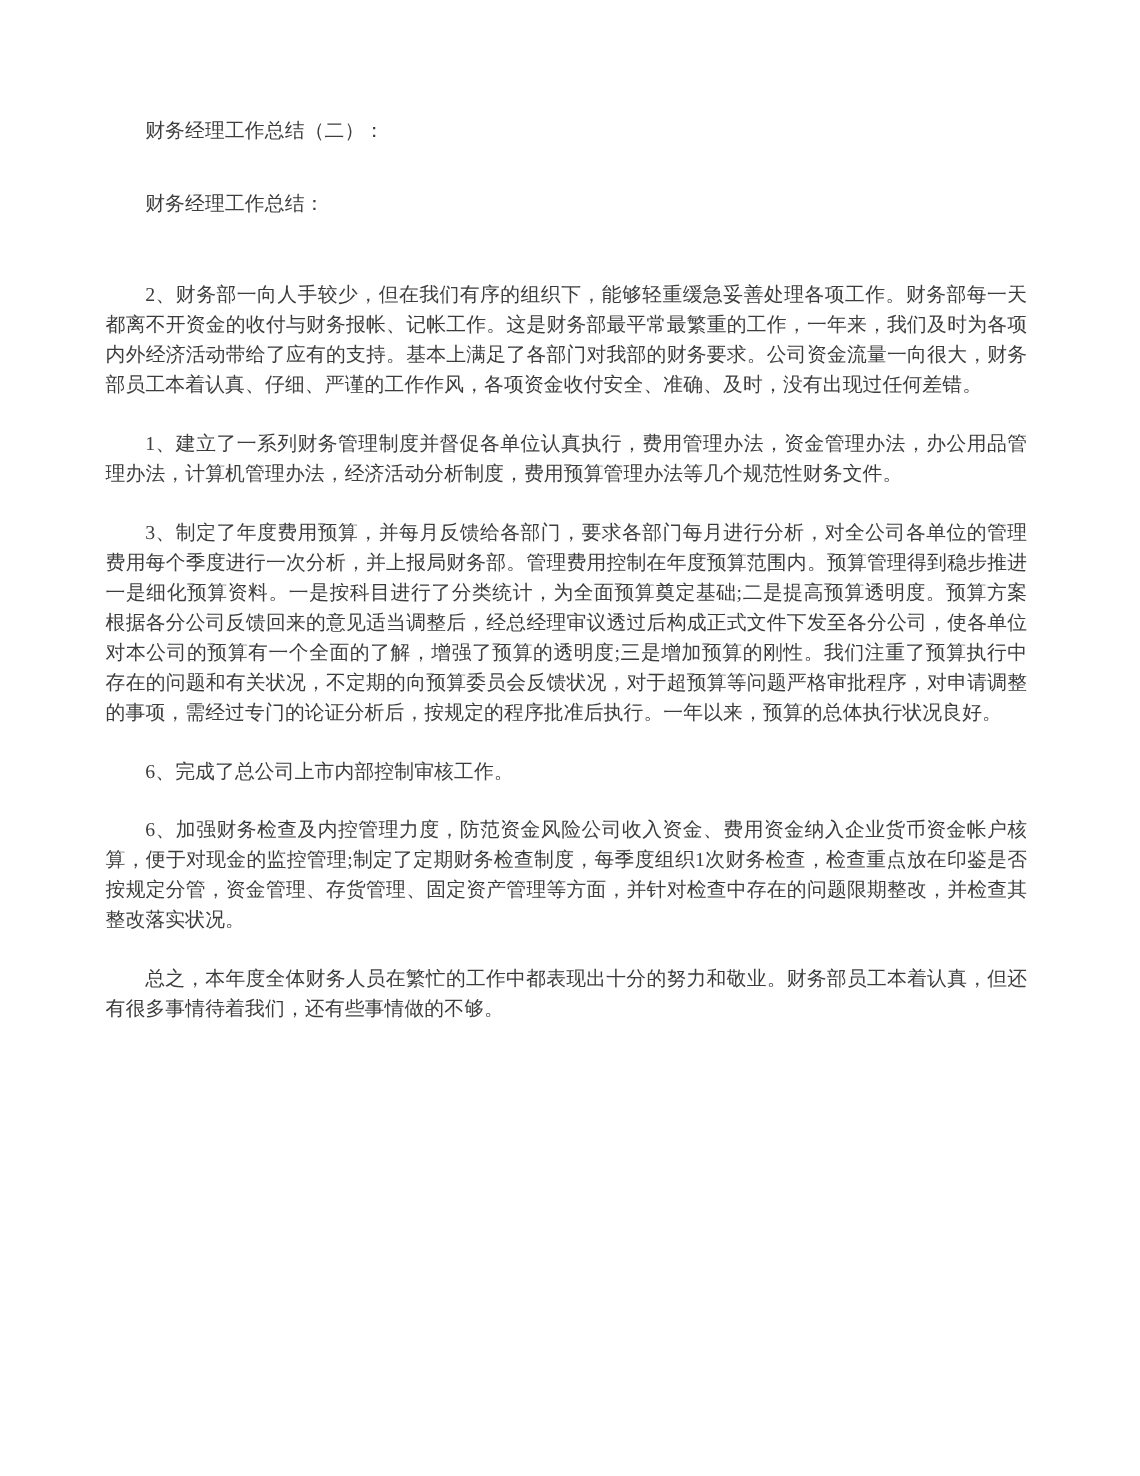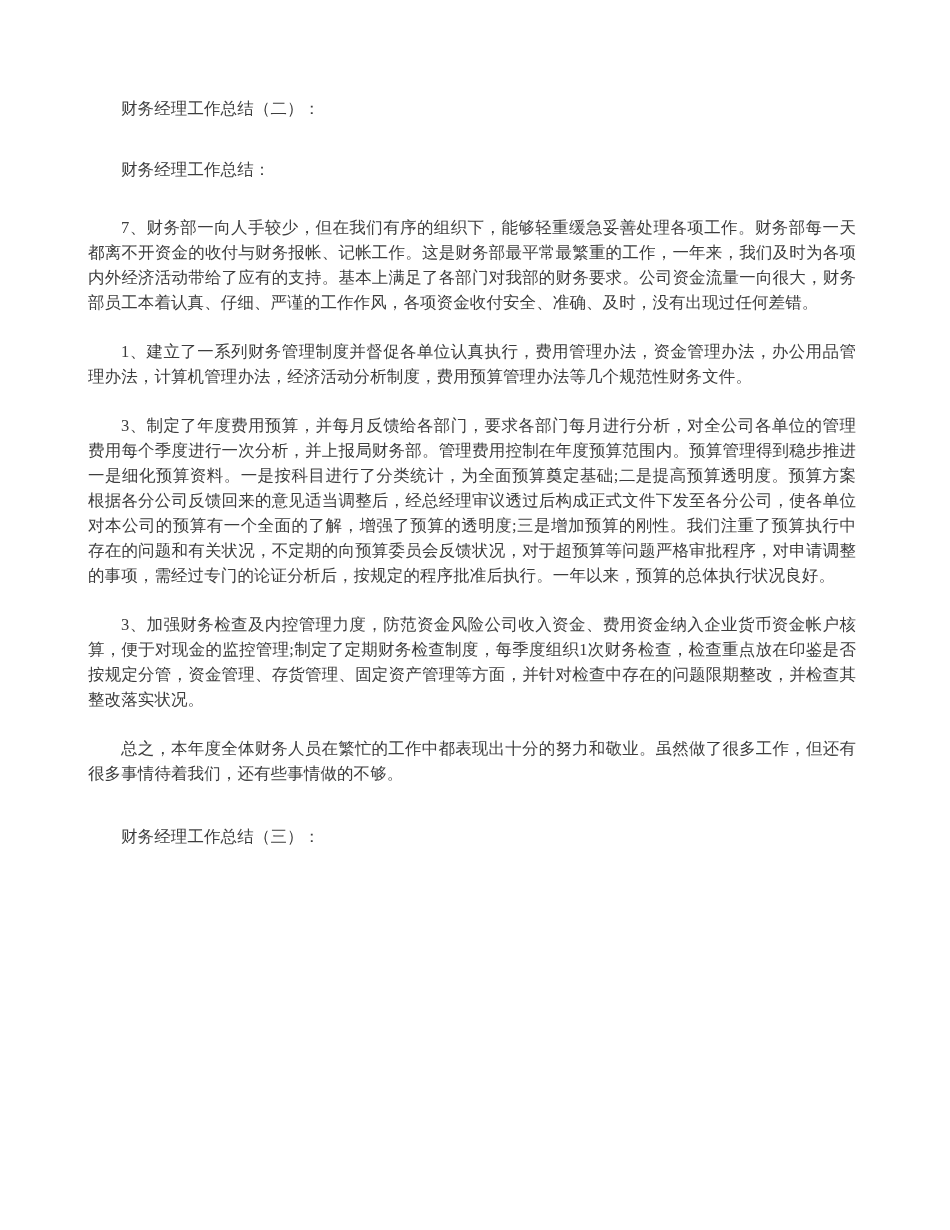--- a/index.html
+++ b/index.html
@@ -39,49 +39,49 @@
     letter-spacing: 0.1px;
     color: #3d3d3d;
     word-break: break-all;
   }
   .para.heading {
     text-indent: 2em;
     margin-bottom: 36px;
   }
   .para.heading-sub {
     text-indent: 2em;
-    margin-bottom: 33px;
+    margin-bottom: 51px;
   }
   .para.tail {
     margin-bottom: 0;
   }
   .spacer-md { height: 14px; }
 </style>
 </head>
 <body>
 
 <div class="page">
   <div class="doc-body">
 
     <p class="para heading">财务经理工作总结（二）：</p>
 
     <p class="para heading-sub">财务经理工作总结：</p>
 
-    <p class="para">7、财务部一向人手较少，但在我们有序的组织下，能够轻重缓急妥善处理各项工作。财务部每一天都离不开资金的收付与财务报帐、记帐工作。这是财务部最平常最繁重的工作，一年来，我们及时为各项内外经济活动带给了应有的支持。基本上满足了各部门对我部的财务要求。公司资金流量一向很大，财务部员工本着认真、仔细、严谨的工作作风，各项资金收付安全、准确、及时，没有出现过任何差错。</p>
+    <p class="para">2、财务部一向人手较少，但在我们有序的组织下，能够轻重缓急妥善处理各项工作。财务部每一天都离不开资金的收付与财务报帐、记帐工作。这是财务部最平常最繁重的工作，一年来，我们及时为各项内外经济活动带给了应有的支持。基本上满足了各部门对我部的财务要求。公司资金流量一向很大，财务部员工本着认真、仔细、严谨的工作作风，各项资金收付安全、准确、及时，没有出现过任何差错。</p>
 
     <p class="para">1、建立了一系列财务管理制度并督促各单位认真执行，费用管理办法，资金管理办法，办公用品管理办法，计算机管理办法，经济活动分析制度，费用预算管理办法等几个规范性财务文件。</p>
 
     <p class="para">3、制定了年度费用预算，并每月反馈给各部门，要求各部门每月进行分析，对全公司各单位的管理费用每个季度进行一次分析，并上报局财务部。管理费用控制在年度预算范围内。预算管理得到稳步推进一是细化预算资料。一是按科目进行了分类统计，为全面预算奠定基础;二是提高预算透明度。预算方案根据各分公司反馈回来的意见适当调整后，经总经理审议透过后构成正式文件下发至各分公司，使各单位对本公司的预算有一个全面的了解，增强了预算的透明度;三是增加预算的刚性。我们注重了预算执行中存在的问题和有关状况，不定期的向预算委员会反馈状况，对于超预算等问题严格审批程序，对申请调整的事项，需经过专门的论证分析后，按规定的程序批准后执行。一年以来，预算的总体执行状况良好。</p>
 
 
 
 
+    <p class="para">6、完成了总公司上市内部控制审核工作。</p>
 
-    <p class="para">3、加强财务检查及内控管理力度，防范资金风险公司收入资金、费用资金纳入企业货币资金帐户核算，便于对现金的监控管理;制定了定期财务检查制度，每季度组织1次财务检查，检查重点放在印鉴是否按规定分管，资金管理、存货管理、固定资产管理等方面，并针对检查中存在的问题限期整改，并检查其整改落实状况。</p>
+    <p class="para">6、加强财务检查及内控管理力度，防范资金风险公司收入资金、费用资金纳入企业货币资金帐户核算，便于对现金的监控管理;制定了定期财务检查制度，每季度组织1次财务检查，检查重点放在印鉴是否按规定分管，资金管理、存货管理、固定资产管理等方面，并针对检查中存在的问题限期整改，并检查其整改落实状况。</p>
 
-    <p class="para">总之，本年度全体财务人员在繁忙的工作中都表现出十分的努力和敬业。虽然做了很多工作，但还有很多事情待着我们，还有些事情做的不够。</p>
+    <p class="para">总之，本年度全体财务人员在繁忙的工作中都表现出十分的努力和敬业。财务部员工本着认真，但还有很多事情待着我们，还有些事情做的不够。</p>
 
     <div class="spacer-md"></div>
 
-    <p class="para tail">财务经理工作总结（三）：</p>
 
   </div>
 </div>
 
 </body></html>

